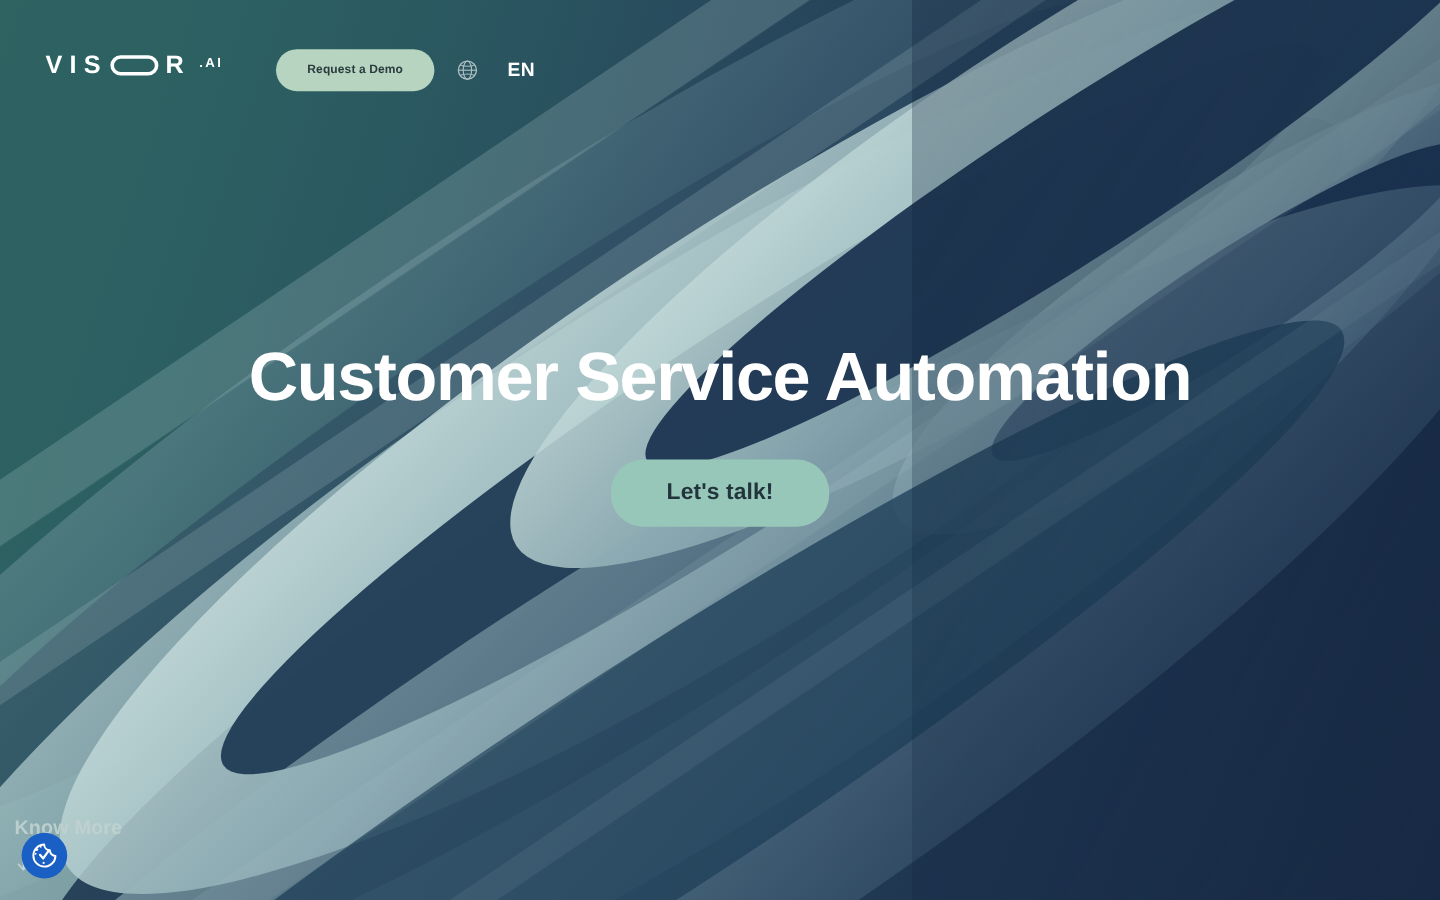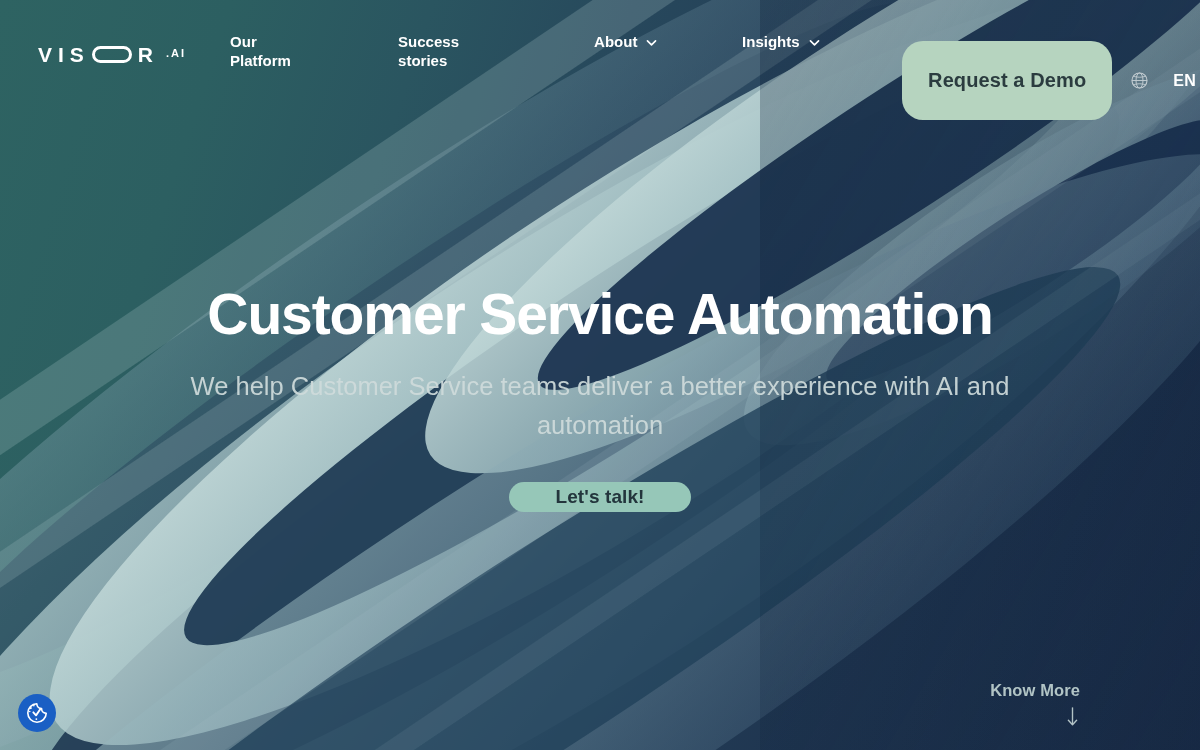--- a/index.html
+++ b/index.html
@@ -127,24 +127,24 @@
     align-items: center;
     gap: 18px;
     padding-top: 15px;
   }
   .demo-btn {
     background: #b6d4bf;
     color: #2b3c3f;
     border: none;
     border-radius: 21px;
     font-family: inherit;
-    font-size: 20px;
+    font-size: 10px;
     font-weight: 600;
     letter-spacing: .1px;
-    padding: 28px 26px;
+    padding: 12px 26px;
     cursor: pointer;
     white-space: nowrap;
   }
   .lang {
     display: flex;
     align-items: center;
     gap: 24px;
     cursor: pointer;
   }
   .globe { width: 19px; height: 19px; opacity: .62; flex: none; }
@@ -191,33 +191,33 @@
   .cta-btn {
     margin-top: 38px;
     background: #96c7b8;
     color: #23353c;
     border: none;
     border-radius: 27px;
     font-family: inherit;
     font-size: 19px;
     font-weight: 700;
     letter-spacing: .1px;
-    padding: 4px 46px;
+    padding: 17px 46px;
     cursor: pointer;
   }
 
   
   .scroll-hint {
     position: absolute;
     left: 0;
     bottom: 22px;
     width: 1080px;
     display: flex;
     flex-direction: column;
-    align-items: flex-end;
+    align-items: flex-start;
     gap: 6px;
     z-index: 20;
     cursor: pointer;
     padding-left: 12px;
   }
   .scroll-label {
     color: #bfd2d0;
     font-size: 16.5px;
     font-weight: 700;
     letter-spacing: .1px;
@@ -322,67 +322,39 @@
 
     <a class="logo">
       <span class="logo-word">
         <span>VIS</span>
         <span class="logo-pill"></span>
         <span>R</span>
       </span>
       <span class="logo-ai">.AI</span>
     </a>
 
-    <nav class="nav">
-
-      <div class="nav-item">
-        <span class="nav-label">Our
-Platform</span>
-      </div>
-
-      <div class="nav-item">
-        <span class="nav-label">Success
-stories</span>
-      </div>
-
-      <div class="nav-item">
-        <span class="nav-label">About</span>
-        <svg class="chev" viewBox="0 0 16 16">
-          <path d="M3 6 L8 11 L13 6" fill="none" stroke="#ffffff" stroke-width="2" stroke-linecap="round" stroke-linejoin="round"></path>
-        </svg>
-      </div>
-
-      <div class="nav-item">
-        <span class="nav-label">Insights</span>
-        <svg class="chev" viewBox="0 0 16 16">
-          <path d="M3 6 L8 11 L13 6" fill="none" stroke="#ffffff" stroke-width="2" stroke-linecap="round" stroke-linejoin="round"></path>
-        </svg>
-      </div>
-
-    </nav>
 
     <div class="header-right">
       <button class="demo-btn">Request a Demo</button>
 
       <div class="lang">
         <svg class="globe" viewBox="0 0 24 24">
           <circle cx="12" cy="12" r="9.5" fill="none" stroke="#ffffff" stroke-width="1.4"></circle>
           <ellipse cx="12" cy="12" rx="4.4" ry="9.5" fill="none" stroke="#ffffff" stroke-width="1.2"></ellipse>
           <line x1="2.5" y1="12" x2="21.5" y2="12" stroke="#ffffff" stroke-width="1.2"></line>
           <path d="M4.4 6.4 C7.5 8.4 16.5 8.4 19.6 6.4" fill="none" stroke="#ffffff" stroke-width="1.1"></path>
           <path d="M4.4 17.6 C7.5 15.6 16.5 15.6 19.6 17.6" fill="none" stroke="#ffffff" stroke-width="1.1"></path>
         </svg>
         <span class="lang-code">EN</span>
       </div>
     </div>
   </header>
 
   <div class="hero-content">
     <h1 class="hero-title">Customer Service Automation</h1>
-    <p class="hero-sub">We help Customer Service teams deliver a better experience with AI and automation</p>
     <button class="cta-btn">Let's talk!</button>
   </div>
 
   <div class="scroll-hint">
     <span class="scroll-label">Know More</span>
     <svg class="scroll-arrow" viewBox="0 0 16 24">
       <line x1="8" y1="2" x2="8" y2="20" stroke="#cfdedd" stroke-width="1.5" stroke-linecap="round"></line>
       <path d="M3.5 15.5 L8 20.5 L12.5 15.5" fill="none" stroke="#cfdedd" stroke-width="1.5" stroke-linecap="round" stroke-linejoin="round"></path>
     </svg>
   </div>

